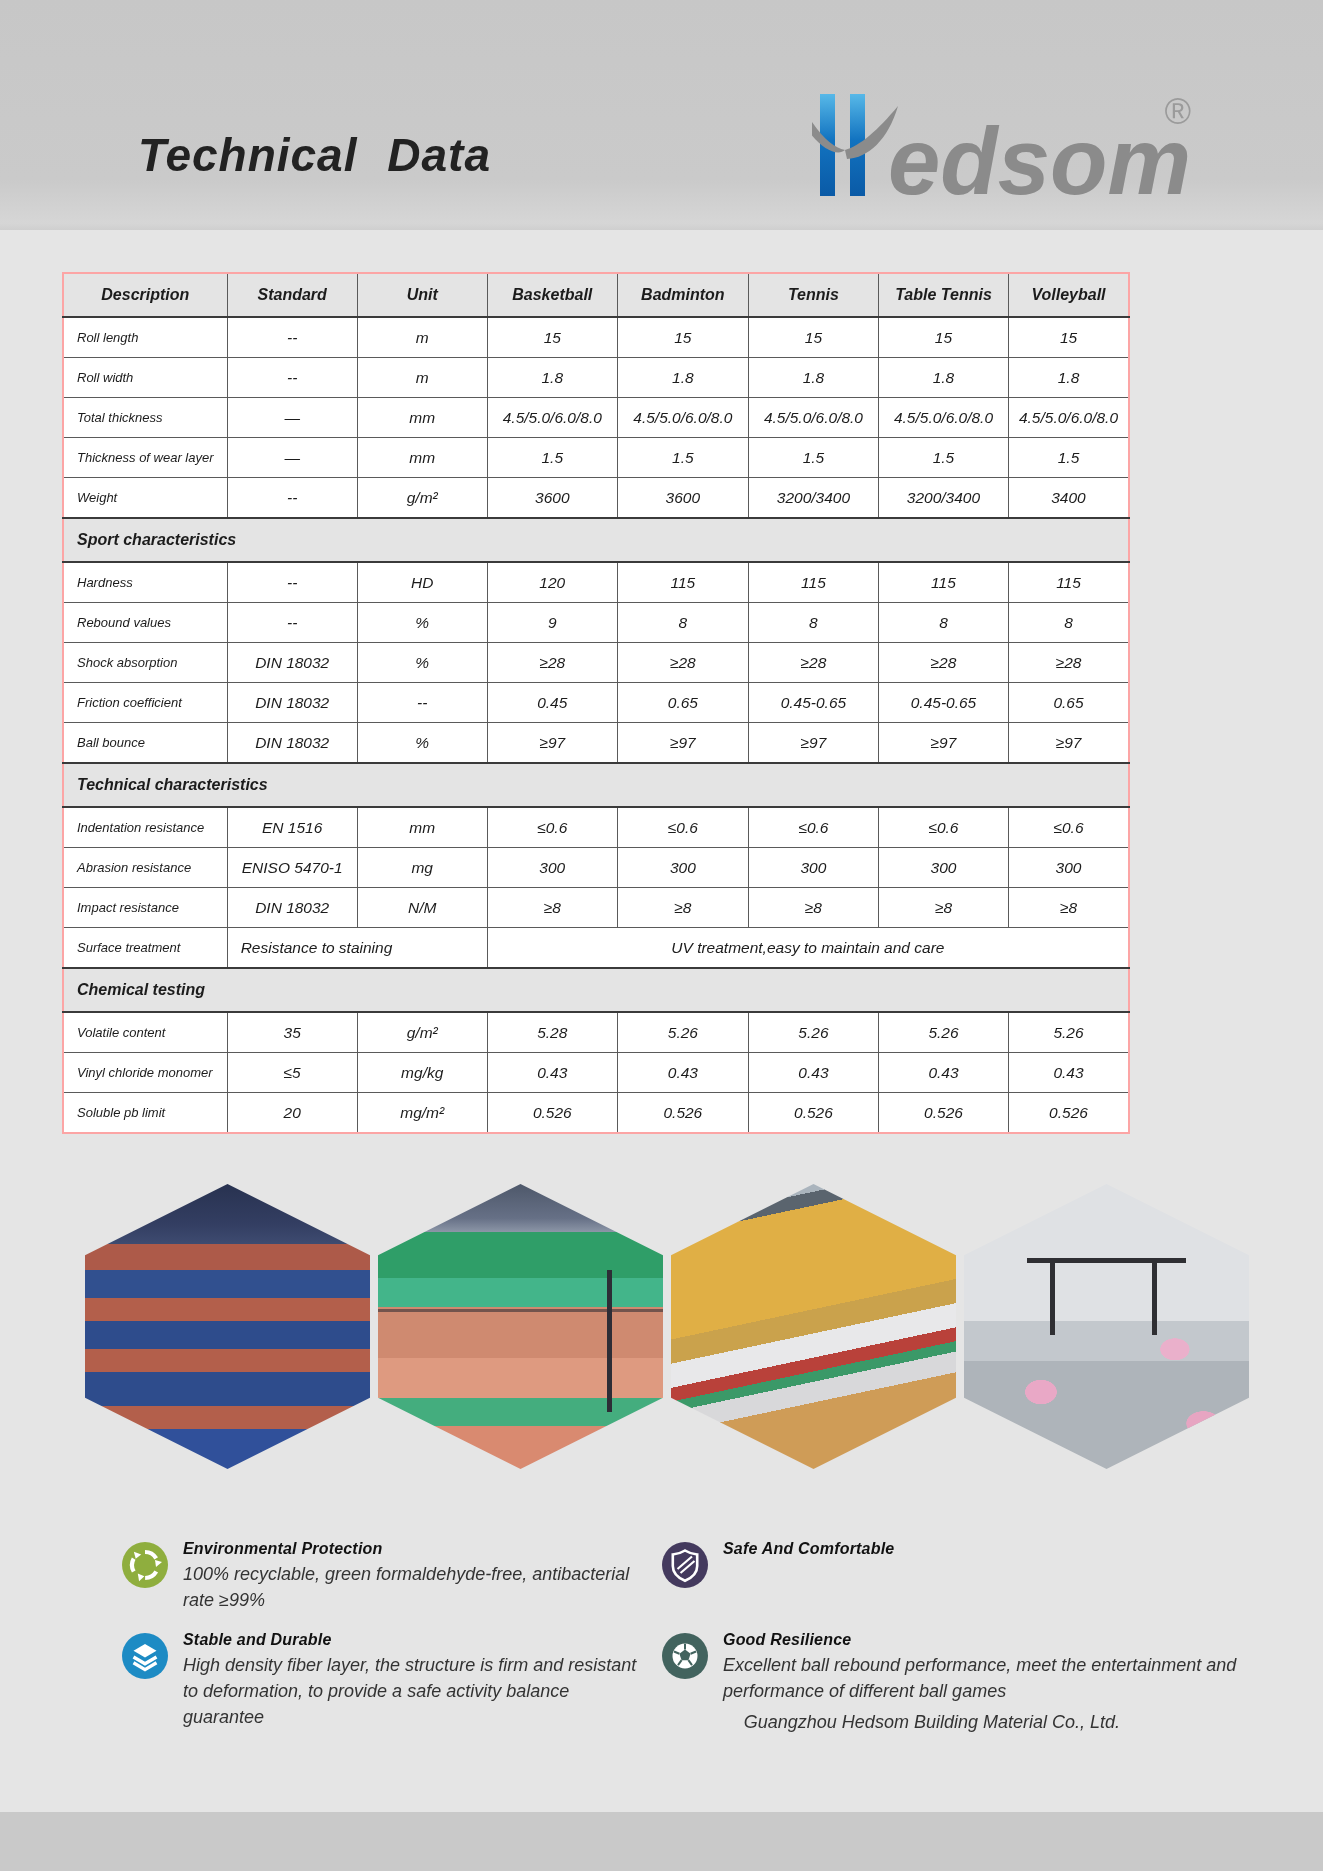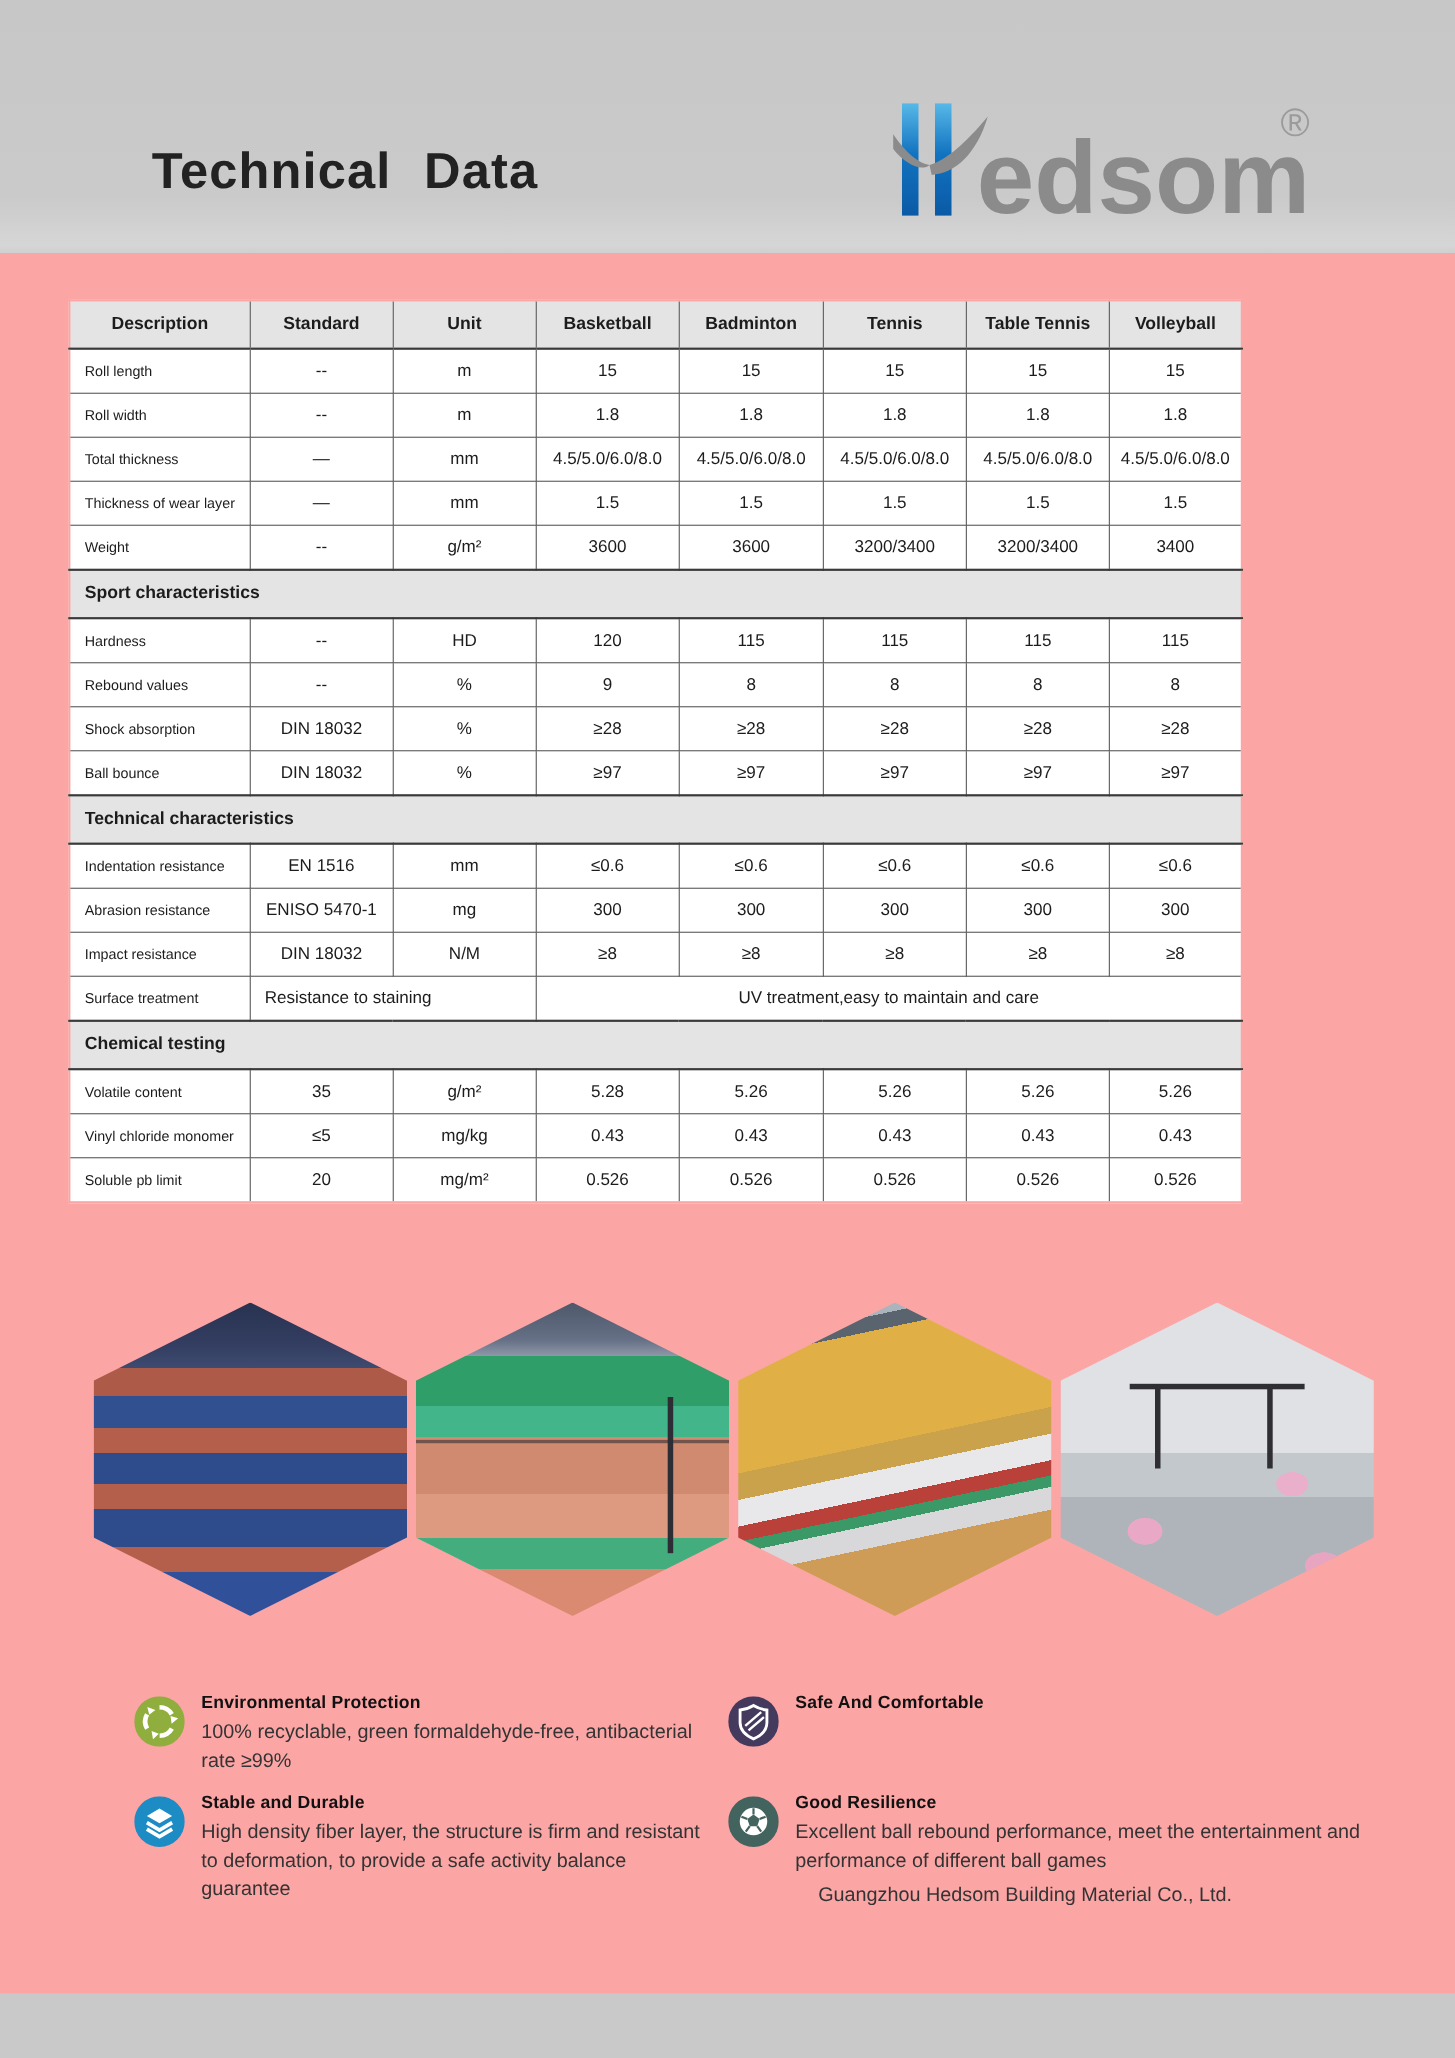--- a/index.html
+++ b/index.html
@@ -1,17 +1,17 @@
 <!DOCTYPE html>
 <html><head>
 <meta charset="utf-8">
 <style>
   html,body{margin:0;padding:0;background:#ffffff;}
-  .page{position:relative;width:1323px;height:1871px;background:#fca5a5;overflow:hidden;
-        font-family:"Liberation Sans", sans-serif;color:#1c1c1c;}
+  .page{position:relative;width:1323px;height:1871px;background:#e5e5e5;overflow:hidden;
+        font-family:"Liberation Sans", sans-serif;color:#1c1c1c;font-style:italic;}
 
   
   .band-top{position:absolute;left:0;top:0;width:1323px;height:230px;
             background:linear-gradient(180deg,#c7c7c7 0%,#cacaca 78%,#d6d6d6 97%,#cfcfcf 100%);}
   .band-bottom{position:absolute;left:0;bottom:0;width:1323px;height:59px;background:#c9c9c9;}
 
   .doc-title{position:absolute;left:138px;top:128px;font-size:46px;font-weight:bold;
              color:#222;letter-spacing:1px;word-spacing:16px;}
 
   .logo{position:absolute;left:812px;top:84px;width:390px;height:130px;}
@@ -191,20 +191,30 @@
           <td class="desc">Shock absorption</td>
           <td>DIN 18032</td>
           <td>%</td>
           <td>≥28</td>
           <td>≥28</td>
           <td>≥28</td>
           <td>≥28</td>
           <td>≥28</td>
         </tr>
         <tr>
+          <td class="desc">Friction coefficient</td>
+          <td>DIN 18032</td>
+          <td>--</td>
+          <td>0.45</td>
+          <td>0.65</td>
+          <td>0.45-0.65</td>
+          <td>0.45-0.65</td>
+          <td>0.65</td>
+        </tr>
+        <tr>
           <td class="desc">Ball bounce</td>
           <td>DIN 18032</td>
           <td>%</td>
           <td>≥97</td>
           <td>≥97</td>
           <td>≥97</td>
           <td>≥97</td>
           <td>≥97</td>
         </tr>
         <tr class="section">

